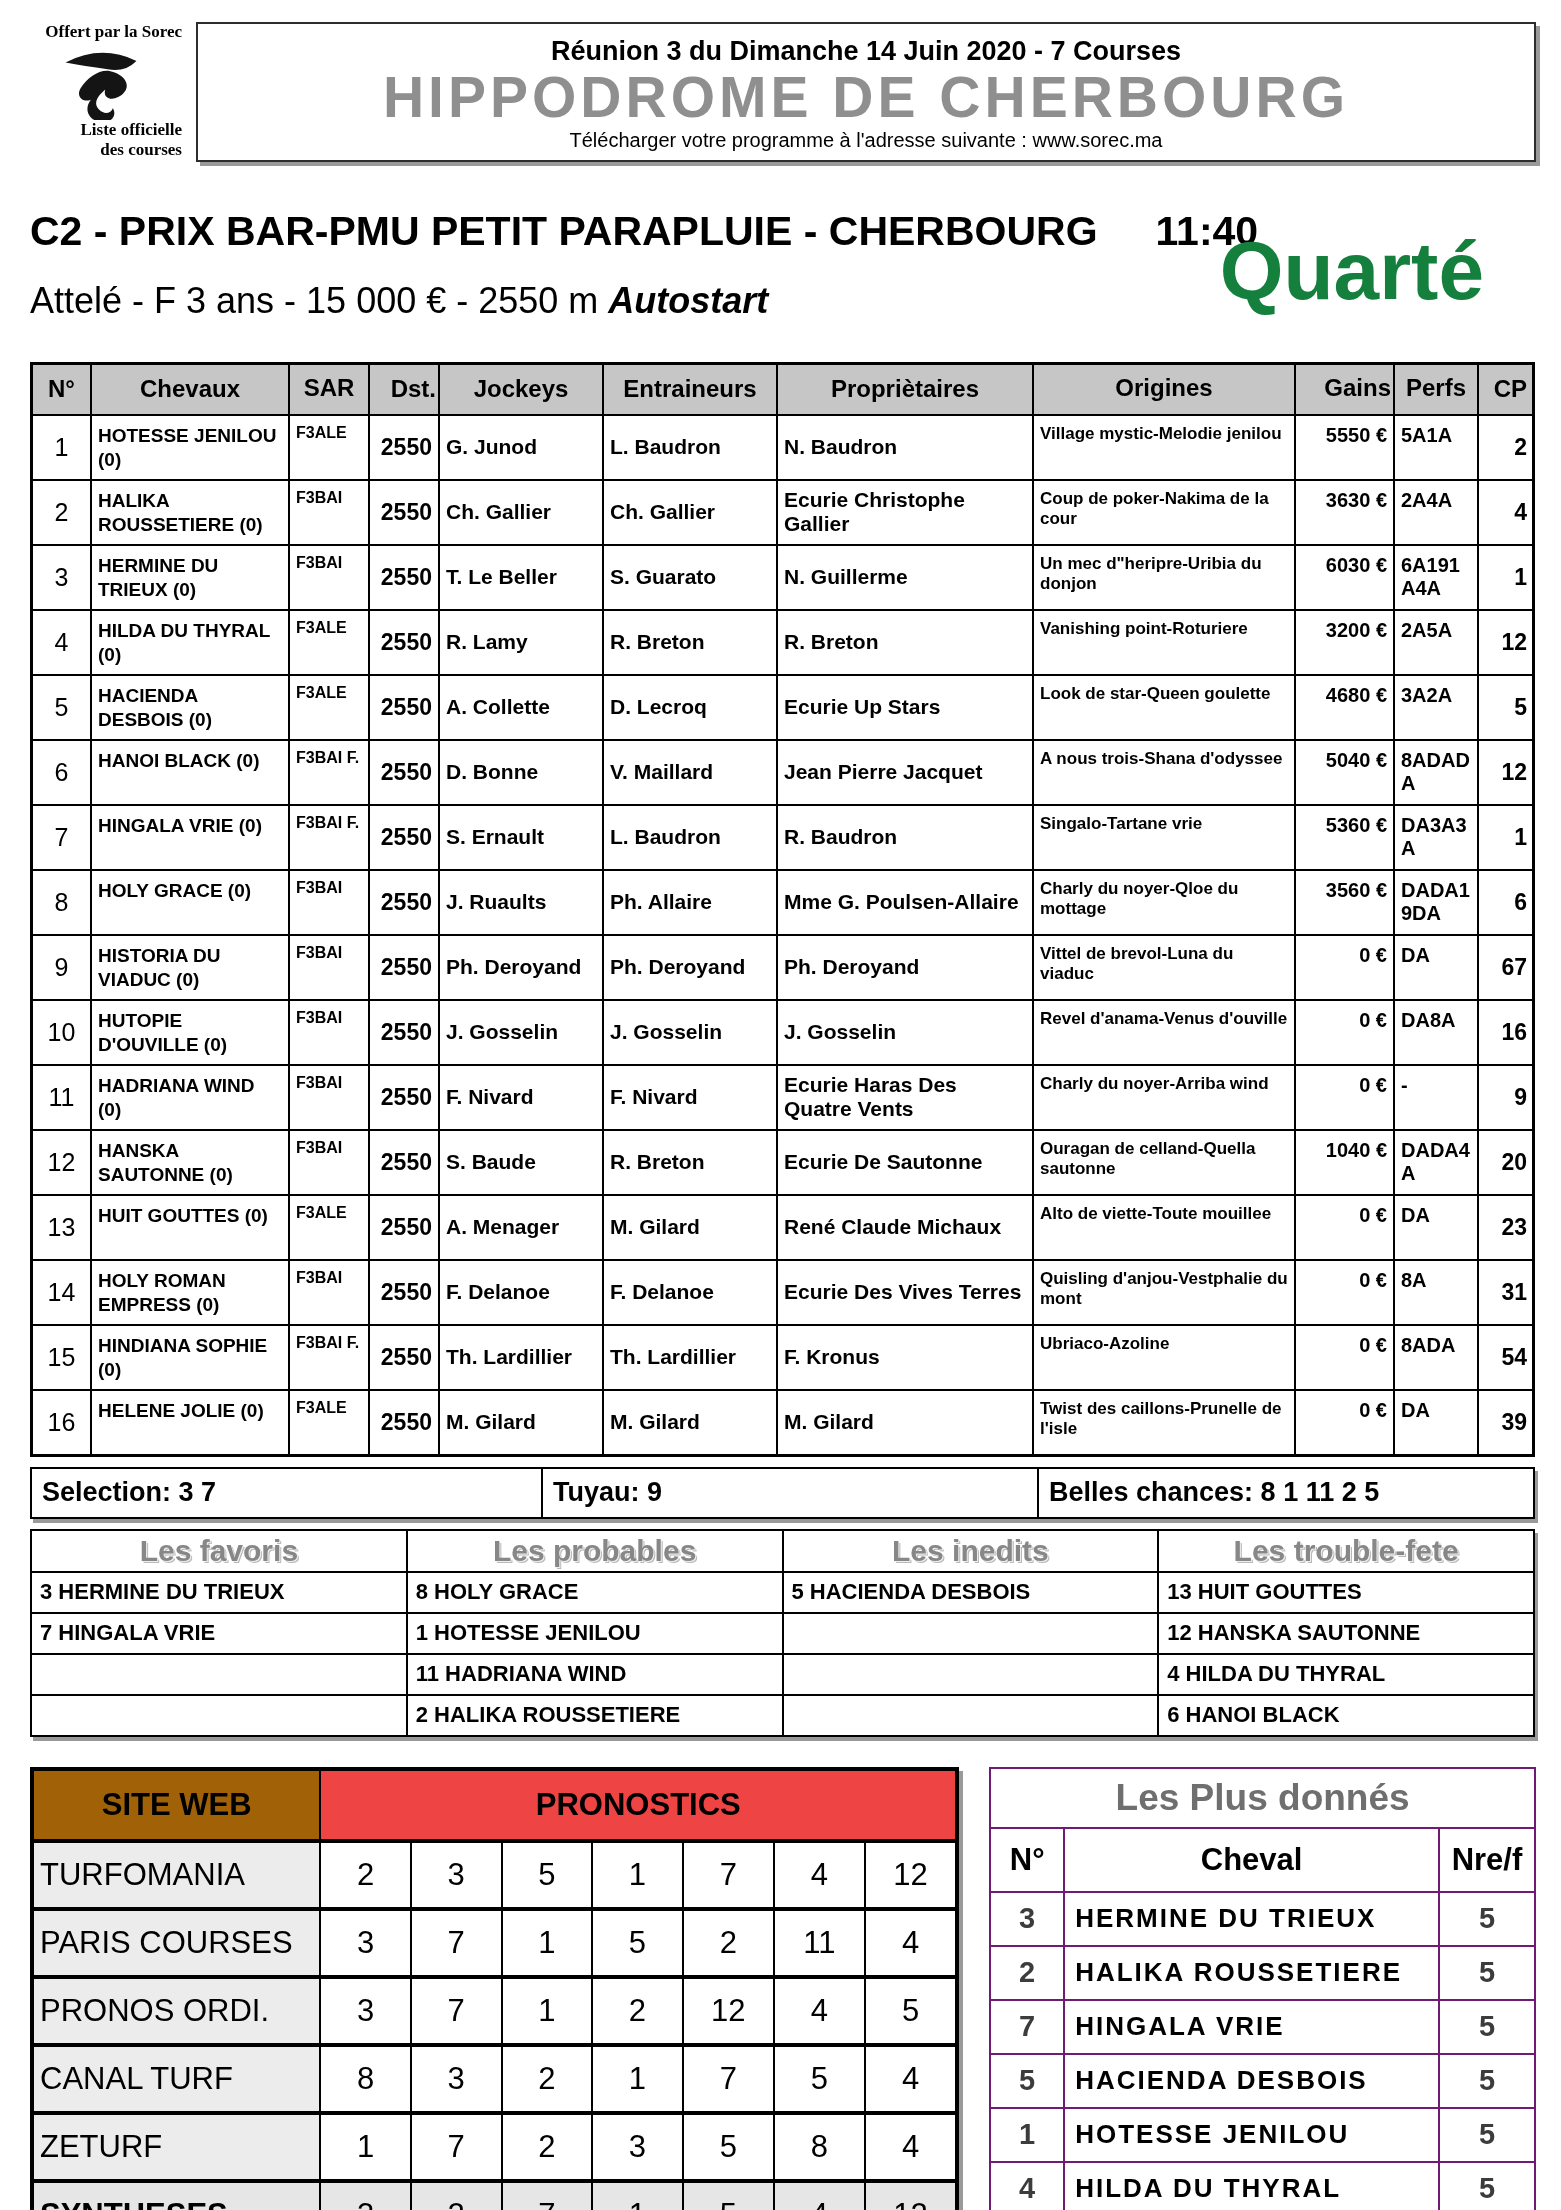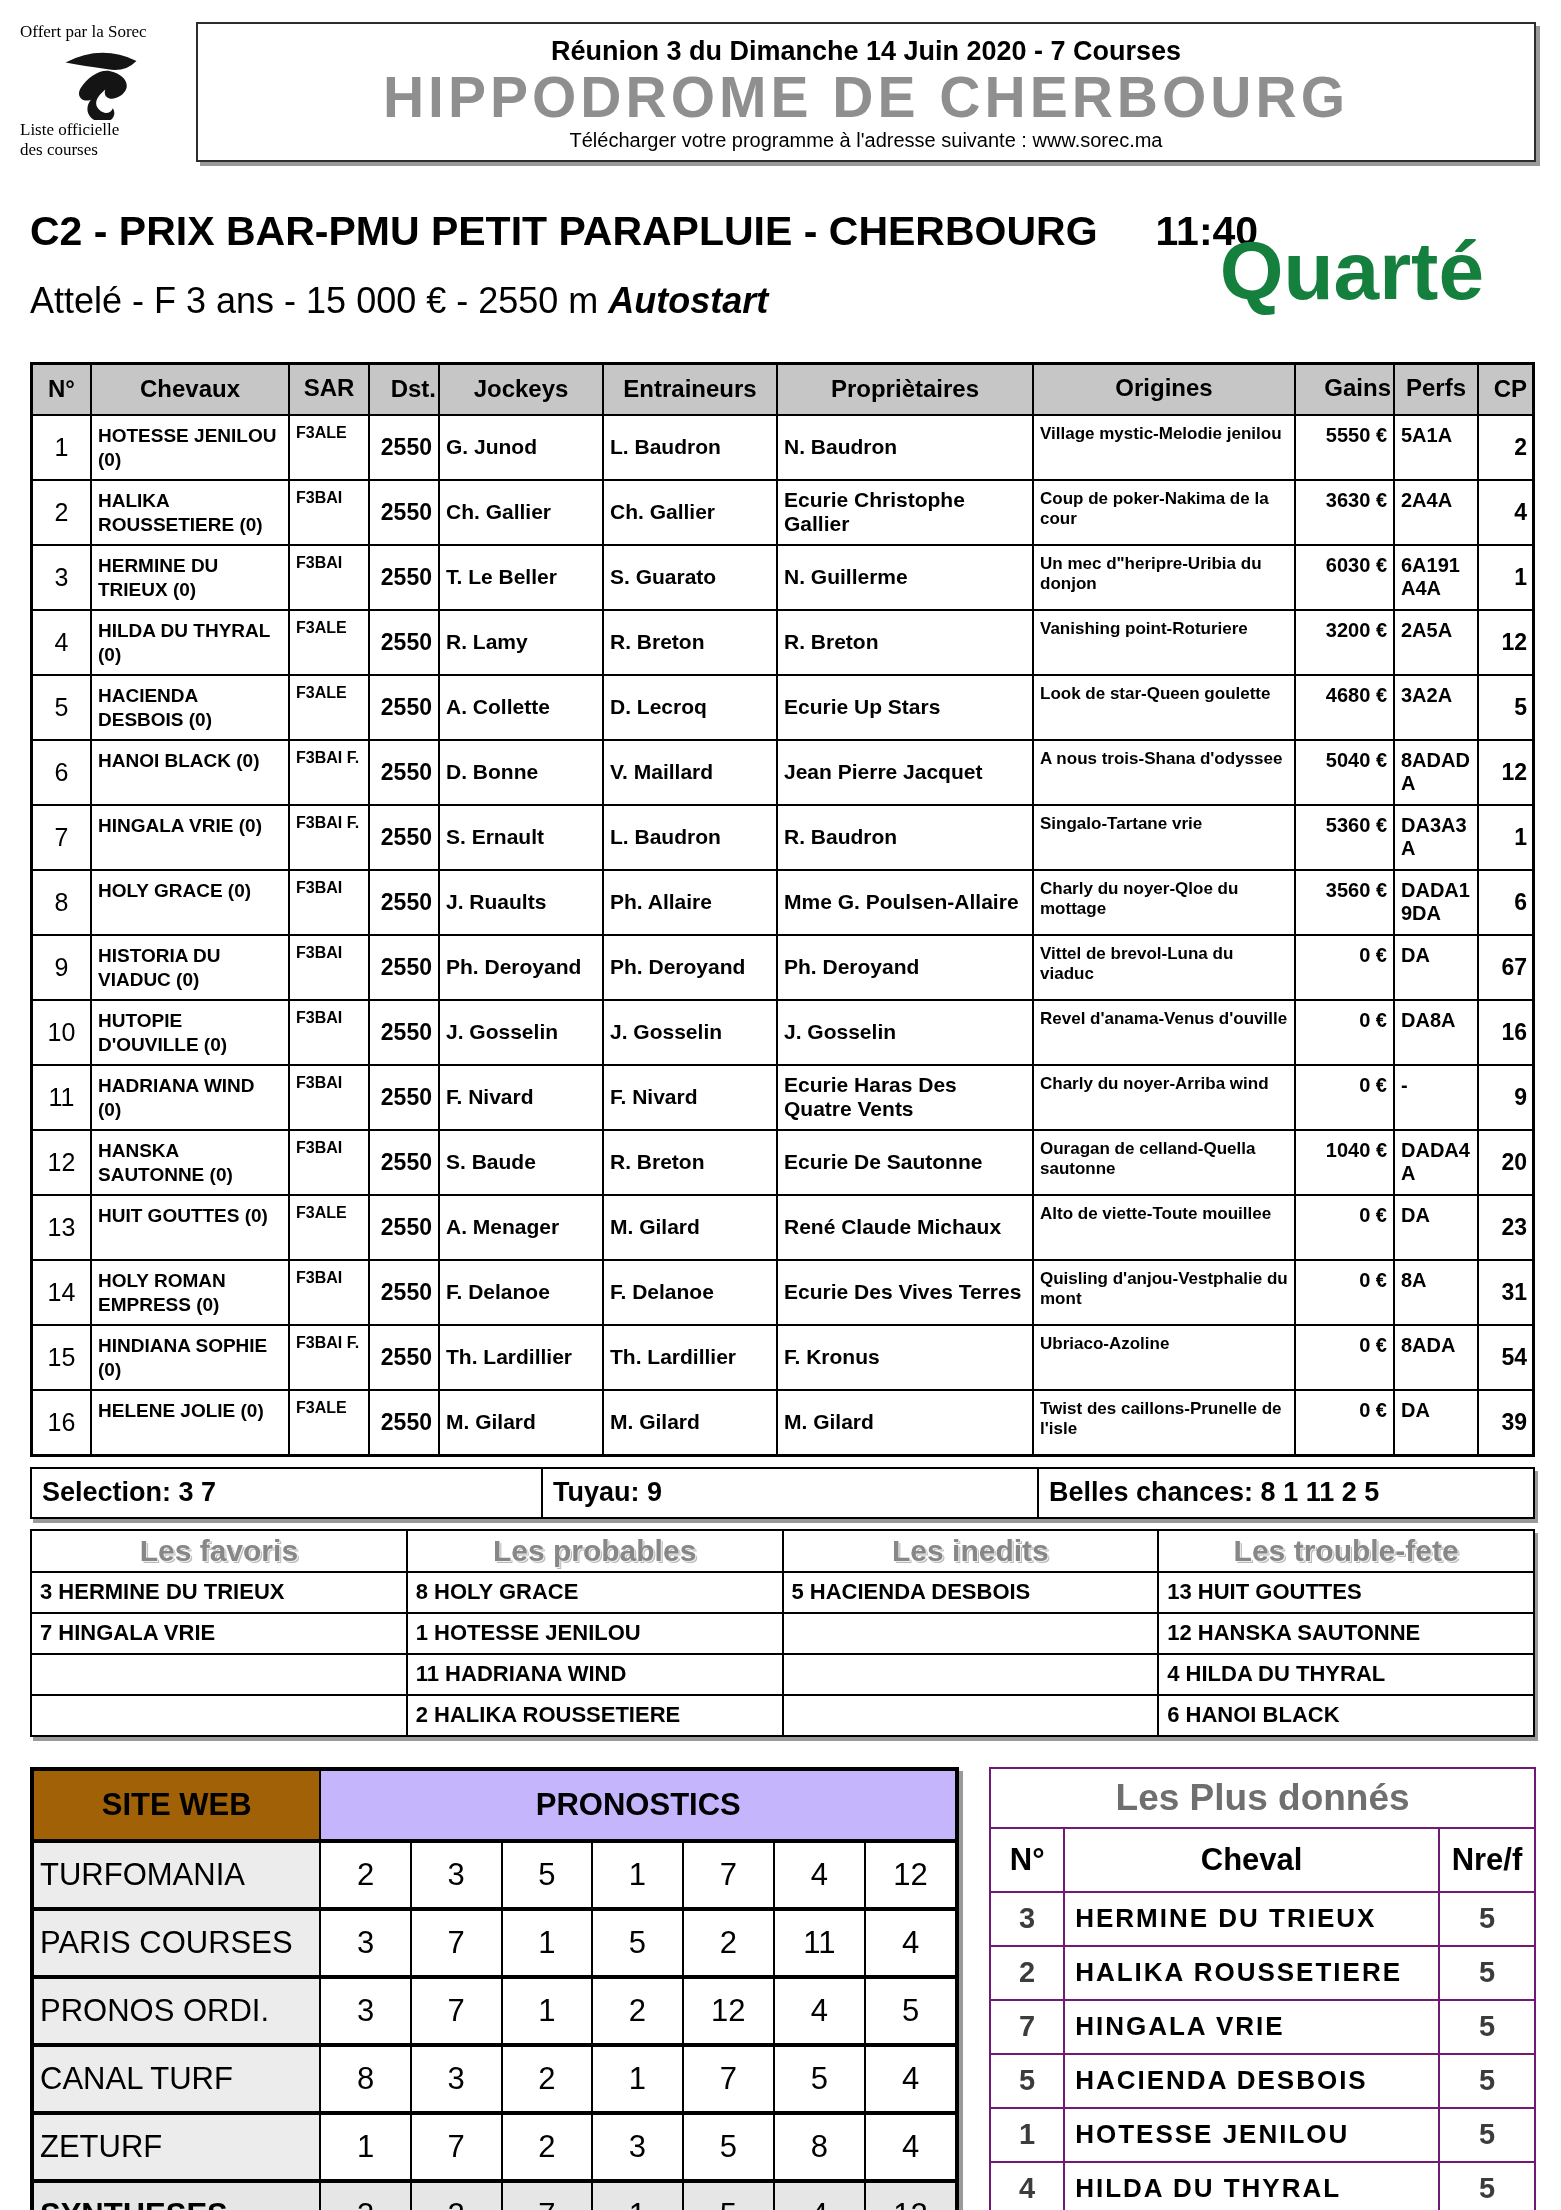--- a/index.html
+++ b/index.html
@@ -1,21 +1,21 @@
 <!DOCTYPE html>
 <html><head>
 <meta charset="utf-8">
 <style>
   html,body { margin:0; padding:0; background:#ffffff; }
   body { width:1561px; height:2210px; font-family:"Liberation Sans", sans-serif; color:#000; }
   .page { position:relative; width:1561px; height:2210px; overflow:hidden; background:#fff; }
 
   
   .top-row { display:flex; align-items:flex-start; padding:22px 25px 0 20px; }
-  .logo-block { width:162px; text-align:left; font-family:"Liberation Serif", serif; font-weight:normal; }
+  .logo-block { width:162px; text-align:right; font-family:"Liberation Serif", serif; font-weight:bold; }
   .logo-caption-top { font-size:17px; }
   .logo-svg { width:104px; height:76px; display:block; margin:2px auto 0; }
   .logo-caption-bottom { font-size:17px; line-height:1.15; }
   .header-box { flex:1; margin-left:14px; border:2px solid #2d2d2d; box-shadow:4px 4px 0 #9a9a9a; text-align:center; padding:12px 8px 8px; }
   .reunion { font-size:27px; font-weight:bold; }
   .hippodrome { font-size:57px; font-weight:bold; color:#8f8f8f; letter-spacing:4px; line-height:1.08; }
   .download { font-size:20px; }
 
   
   .race-head { position:relative; margin:46px 25px 0 30px; height:148px; }
@@ -53,21 +53,21 @@
   .picks th { border:2px solid #000; font-size:30px; font-weight:bold; color:#878787;
               text-shadow:1px 1px 0 #efefef, 2px 2px 0 #b9b9b9; padding:3px; width:25%; }
   .picks td { border:2px solid #000; font-size:22px; font-weight:bold; height:35px; padding:2px 8px; }
 
   
   .bottom { display:flex; margin:30px 25px 0 30px; gap:30px; align-items:flex-start; }
   .prono { width:938px; box-shadow:4px 4px 0 #9a9a9a; border:4px solid #000; }
   .prono th, .prono td { border-top:4px solid #000; border-bottom:4px solid #000; border-left:2px solid #000; border-right:2px solid #000; }
   .prono th { height:66px; font-size:31px; font-weight:bold; }
   .site-web-h { background:#a16207; width:286px; }
-  .prono-h { background:#c4b5fd; }
+  .prono-h { background:#ef4444; }
   .prono .site { background:#ececec; font-size:31px; padding-left:6px; height:62px; font-weight:normal; }
   .prono .n { text-align:center; font-size:31px; width:89px; font-weight:normal; }
   .prono tr.synth td { background:#e6e6e6; }
   .prono tr.synth .site { font-weight:bold; }
 
   .donnes { width:552px; }
   .donnes td { border:2px solid #701a75; }
   .d-title { font-size:37px; font-weight:bold; color:#6f6f6f; text-align:center; height:56px; }
   .d-h { font-size:31px; font-weight:bold; text-align:center; height:60px; }
   .d-h-num { width:70px; } .d-h-nref { width:92px; }

